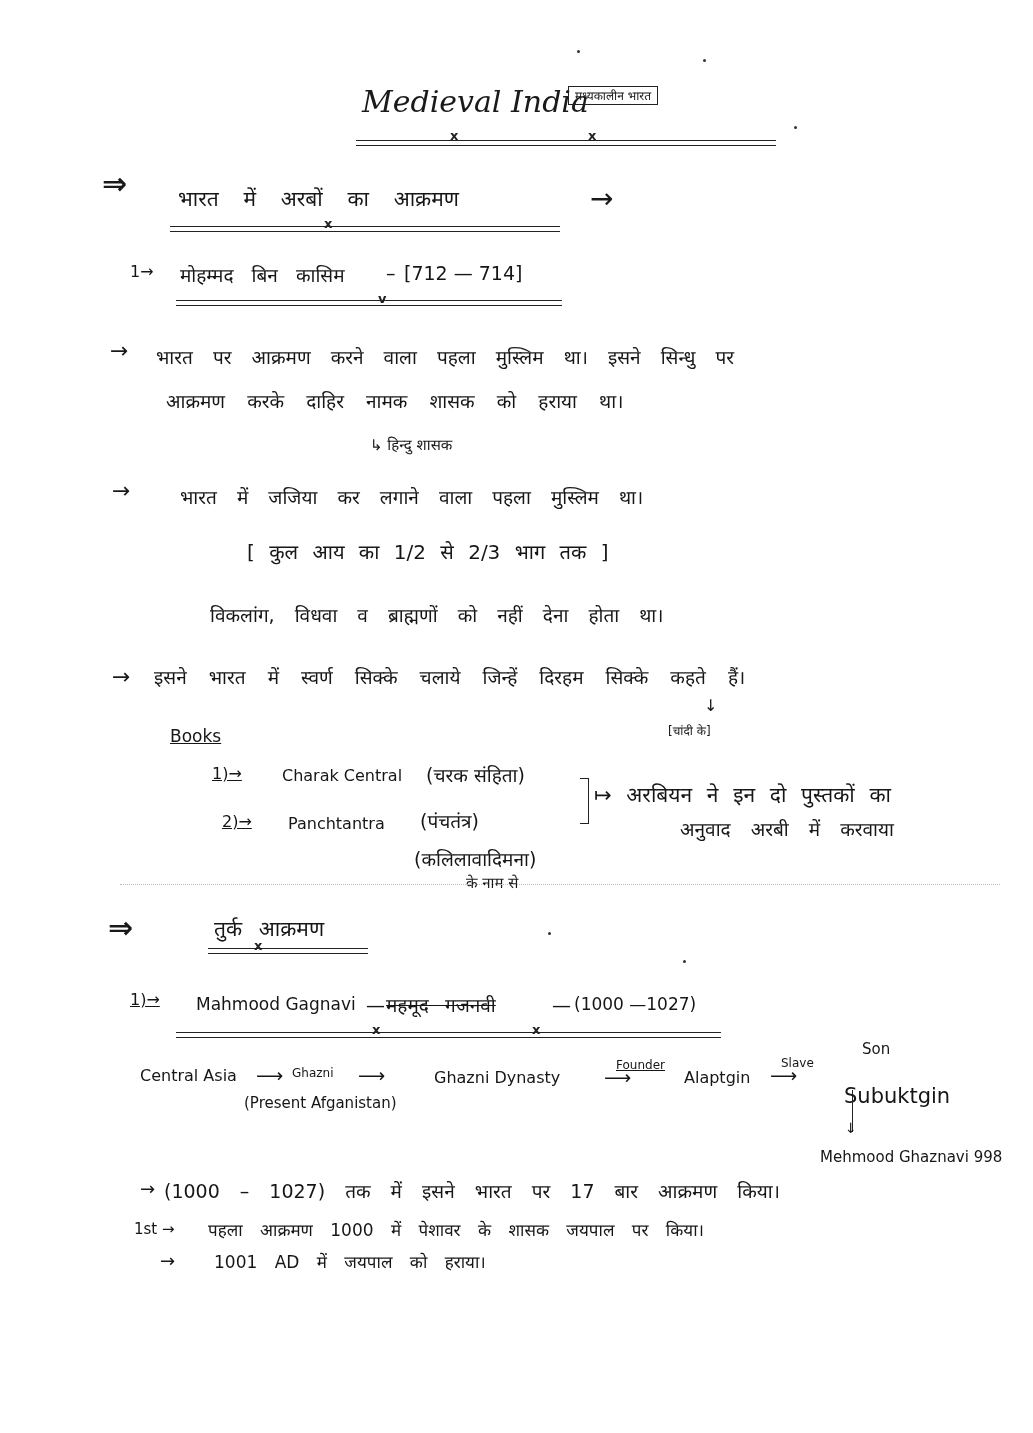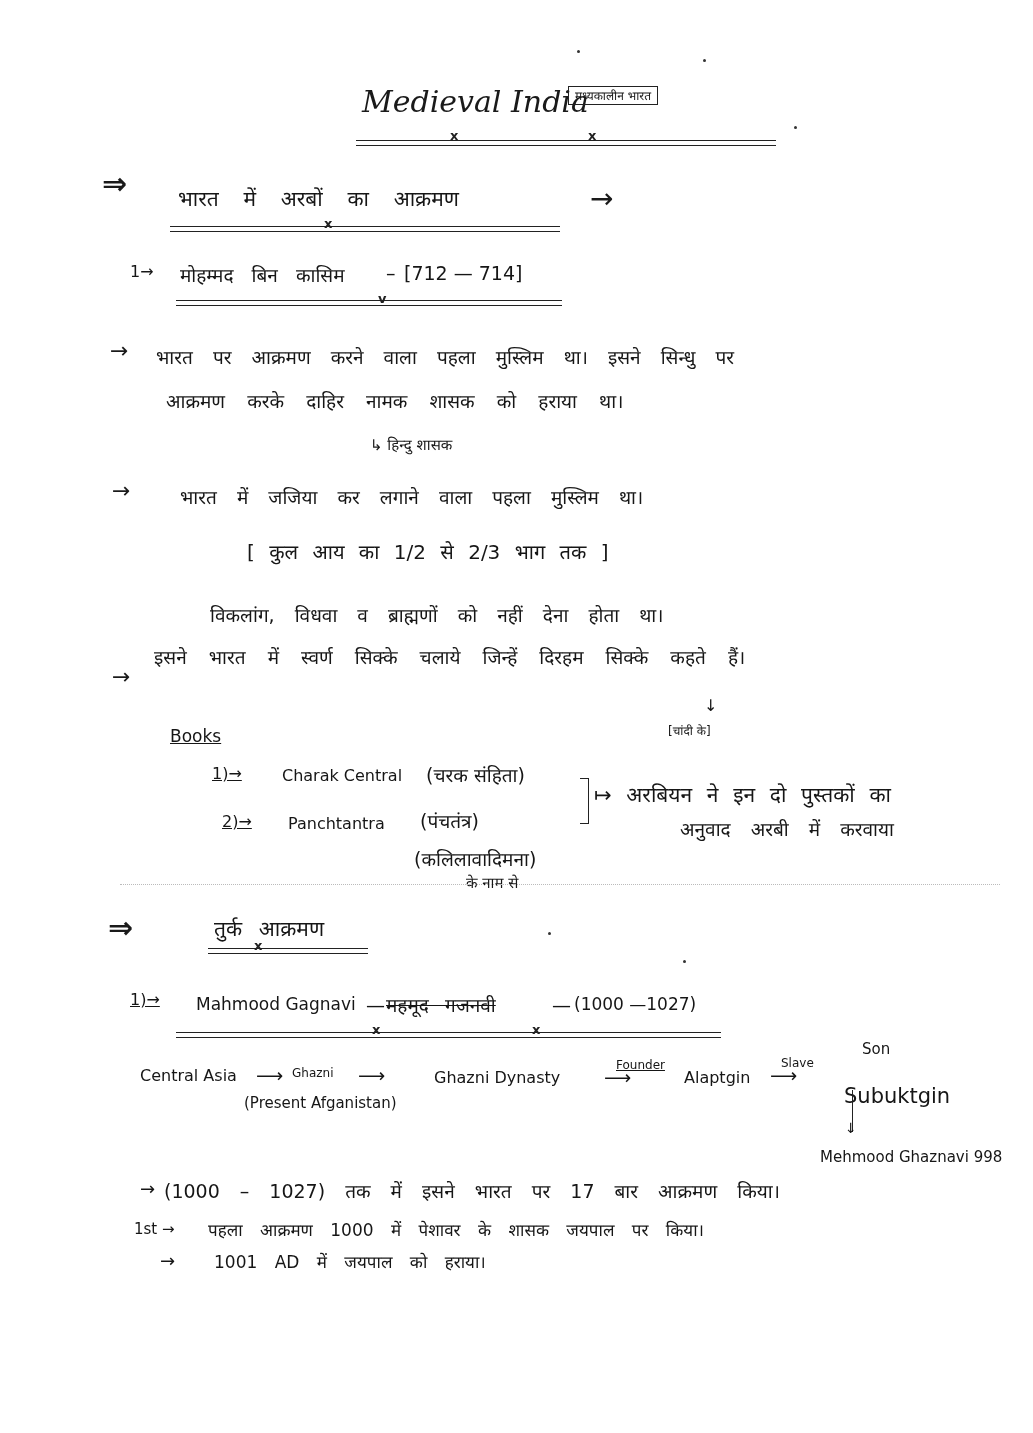--- a/index.html
+++ b/index.html
@@ -61,21 +61,21 @@
 <div class="abs hw" style="left:156px;top:344px;word-spacing:14px;">भारत पर आक्रमण करने वाला पहला मुस्लिम था। इसने सिन्धु पर</div>
 <div class="abs hw" style="left:166px;top:388px;word-spacing:16px;">आक्रमण करके दाहिर नामक शासक को हराया था।</div>
 <div class="abs hw hw-sm" style="left:370px;top:434px;">↳ हिन्दु शासक</div>
 
 <div class="abs arrow" style="left:112px;top:478px;">→</div>
 <div class="abs hw" style="left:180px;top:484px;word-spacing:14px;">भारत में जजिया कर लगाने वाला पहला मुस्लिम था।</div>
 <div class="abs hw" style="left:247px;top:538px;font-size:20px;word-spacing:8px;">[ कुल आय का 1/2 से 2/3 भाग तक ]</div>
 <div class="abs hw" style="left:210px;top:602px;word-spacing:14px;">विकलांग, विधवा व ब्राह्मणों को नहीं देना होता था।</div>
 
 <div class="abs arrow" style="left:112px;top:664px;">→</div>
-<div class="abs hw" style="left:154px;top:644px;word-spacing:16px;text-align:right;">इसने भारत में स्वर्ण सिक्के चलाये जिन्हें दिरहम सिक्के कहते हैं।</div>
+<div class="abs hw" style="left:154px;top:664px;word-spacing:16px;text-align:right;">इसने भारत में स्वर्ण सिक्के चलाये जिन्हें दिरहम सिक्के कहते हैं।</div>
 <div class="abs hw" style="left:704px;top:696px;font-size:16px;">↓</div>
 <div class="abs hw hw-xs" style="left:668px;top:722px;">[चांदी के]</div>
 
 <div class="abs hw ul" style="left:170px;top:726px;font-size:17px;">Books</div>
 
 <div class="abs hw ul" style="left:212px;top:764px;font-size:16px;">1)→</div>
 <div class="abs hw" style="left:282px;top:766px;font-size:16px;">Charak Central</div>
 <div class="abs hw" style="left:426px;top:762px;">(चरक संहिता)</div>
 
 <div class="abs hw ul" style="left:222px;top:812px;font-size:16px;">2)→</div>

